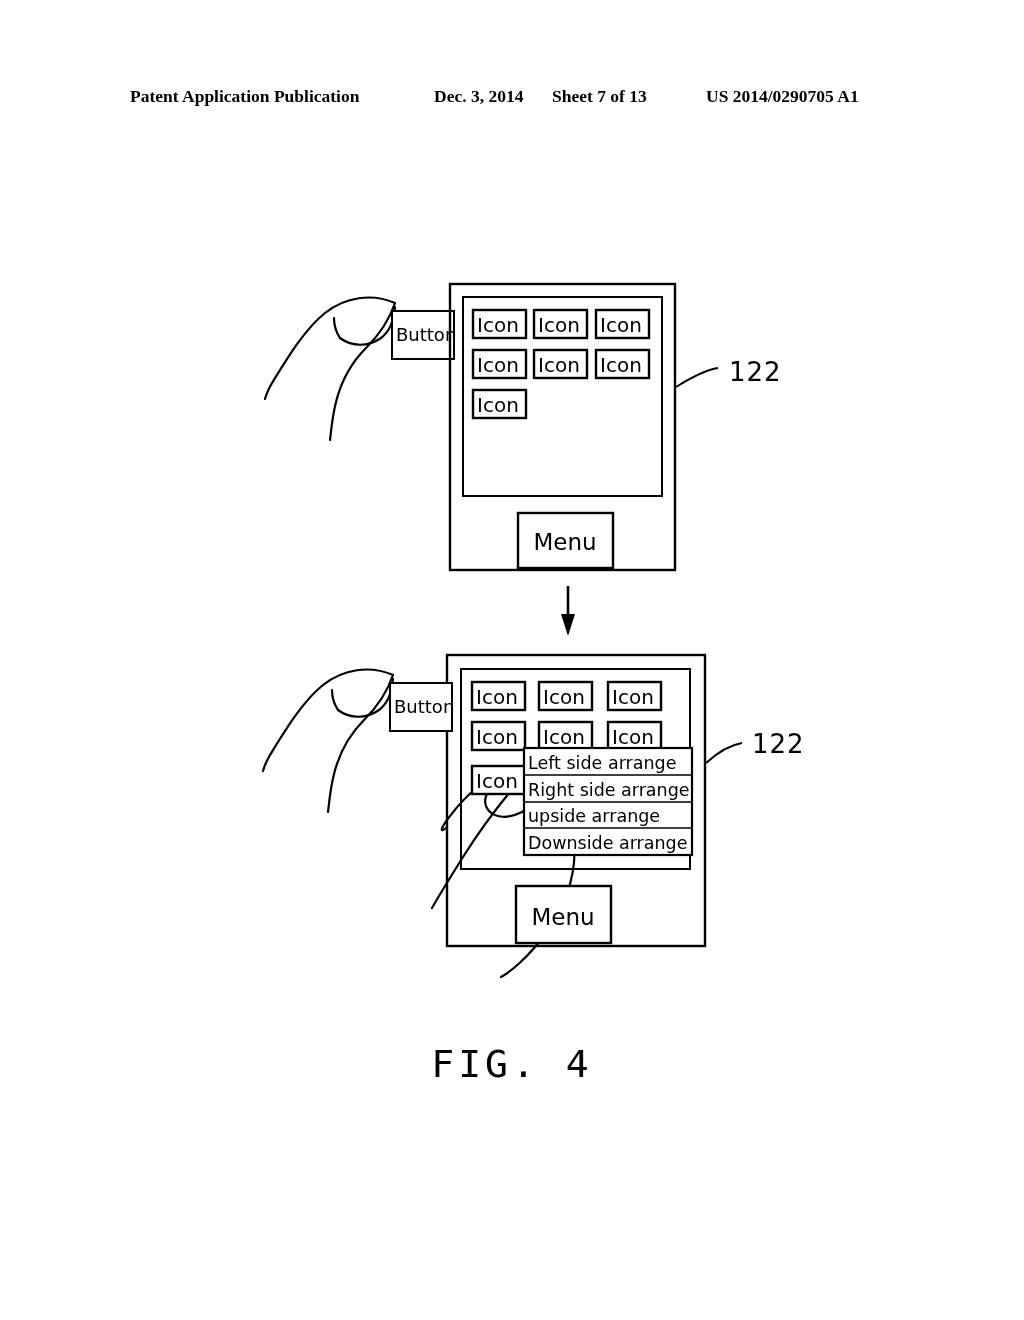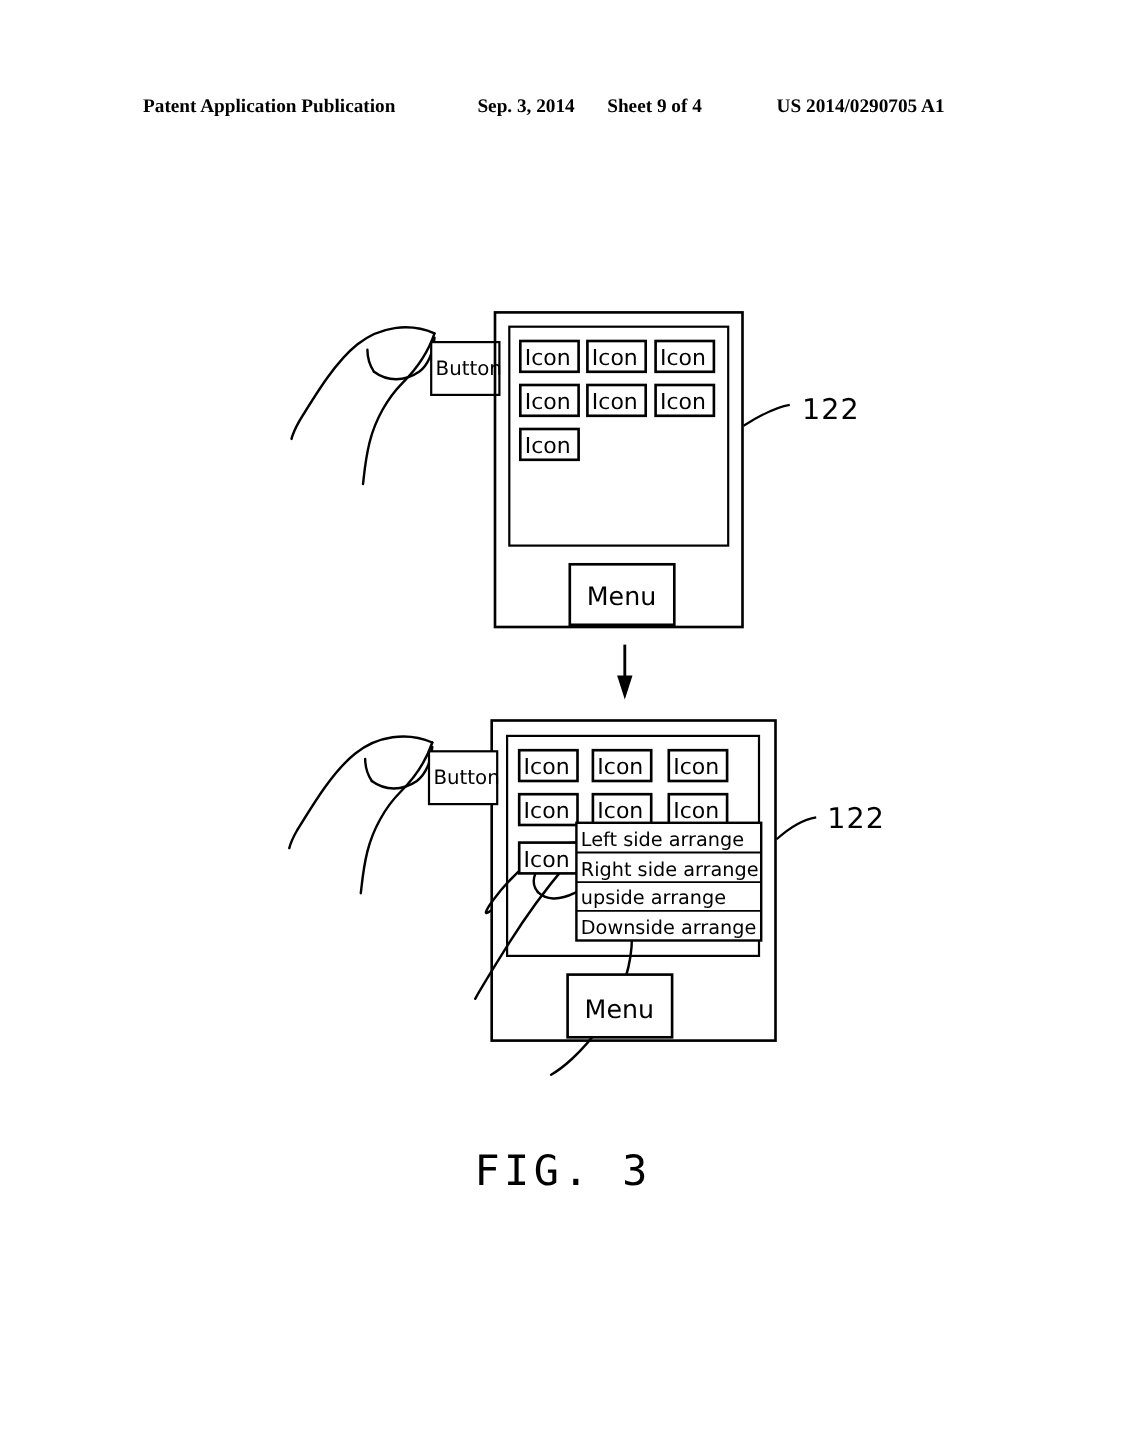--- a/index.html
+++ b/index.html
@@ -37,22 +37,22 @@
     font-family:"DejaVu Sans Mono", monospace;
     font-size:38px;
     letter-spacing:4px;
   }
 </style>
 </head>
 <body>
 
 <div id="header">
   <span class="h-pub">Patent Application Publication</span>
-  <span class="h-date">Sep. 3, 2014</span>
-  <span class="h-sheet">Sheet 9 of 4</span>
+  <span class="h-date">Dec. 3, 2014</span>
+  <span class="h-sheet">Sheet 7 of 13</span>
   <span class="h-num">US 2014/0290705 A1</span>
 </div>
 
 <div id="canvas">
 <svg width="1024" height="1320" viewBox="0 0 1024 1320" xmlns="http://www.w3.org/2000/svg">
 
   <g>
 
     <g fill="none" stroke="#000" stroke-width="2.2" stroke-linecap="round">
       <path d="M395,303 C372,293 345,297 325,313 C305,329 288,357 272,383 C268,390 266,395 265,399"></path>
@@ -198,13 +198,13 @@
     <rect x="516" y="886" width="95" height="57" fill="#fff" stroke="#000" stroke-width="2.4"></rect>
     <text class="txt" x="563" y="925" font-size="23" text-anchor="middle">Menu</text>
 
     <path d="M706,763 C718,752 730,745 742,743" fill="none" stroke="#000" stroke-width="2"></path>
     <text class="txt" x="752" y="753" font-size="26" letter-spacing="1">122</text>
   </g>
 
 </svg>
 </div>
 
-<div id="fig-caption">FIG. 3</div>
+<div id="fig-caption">FIG. 4</div>
 
 </body></html>

